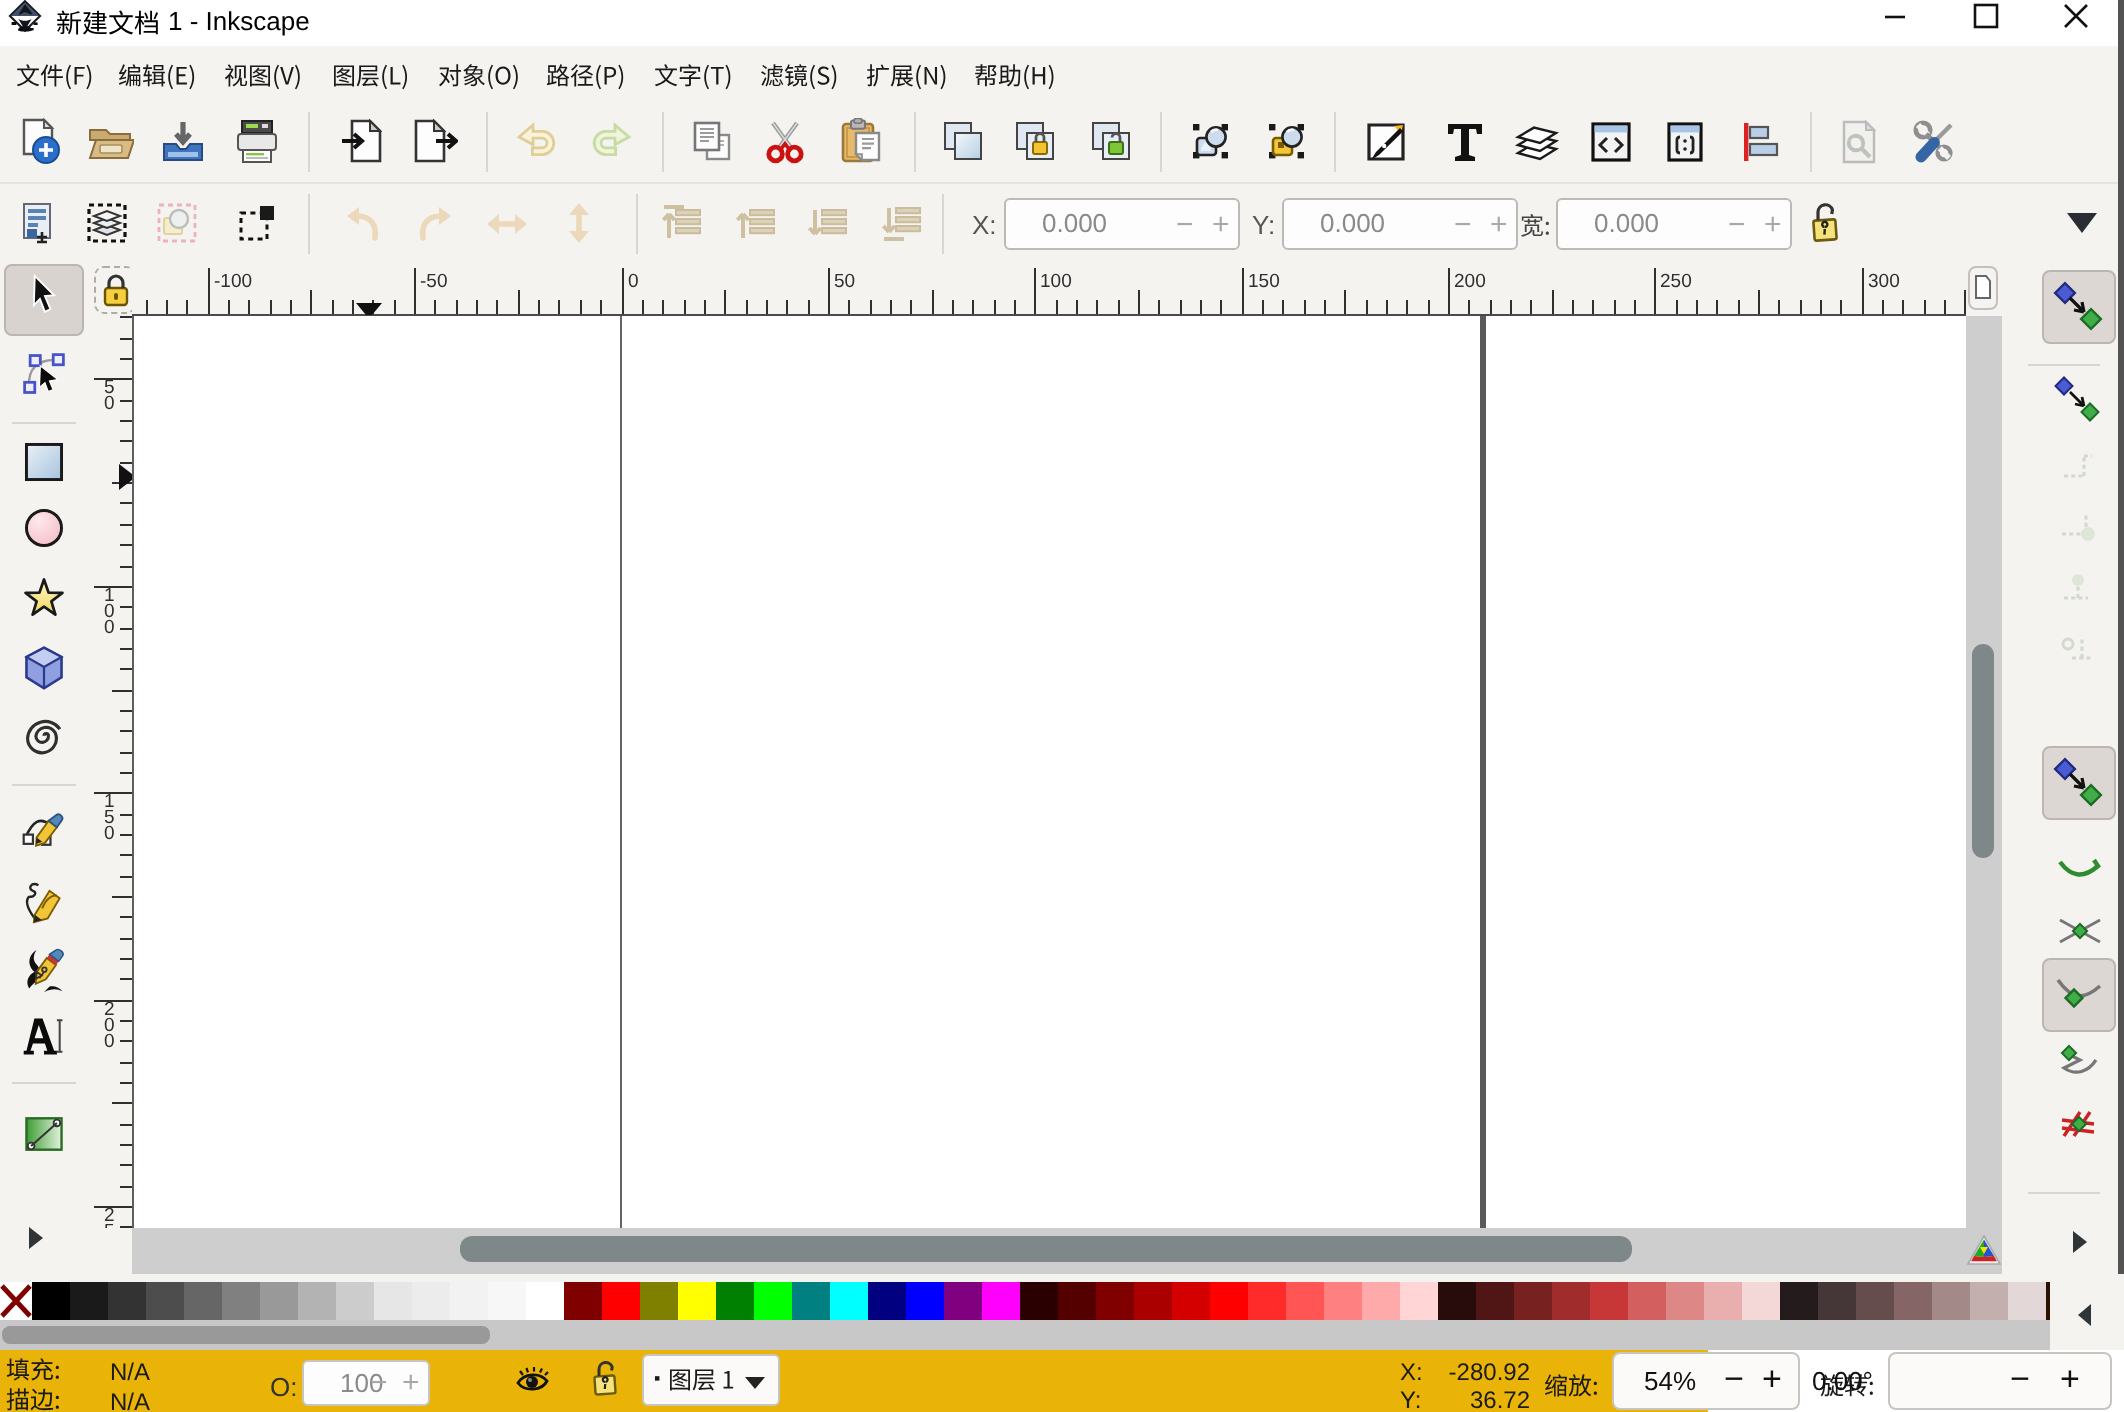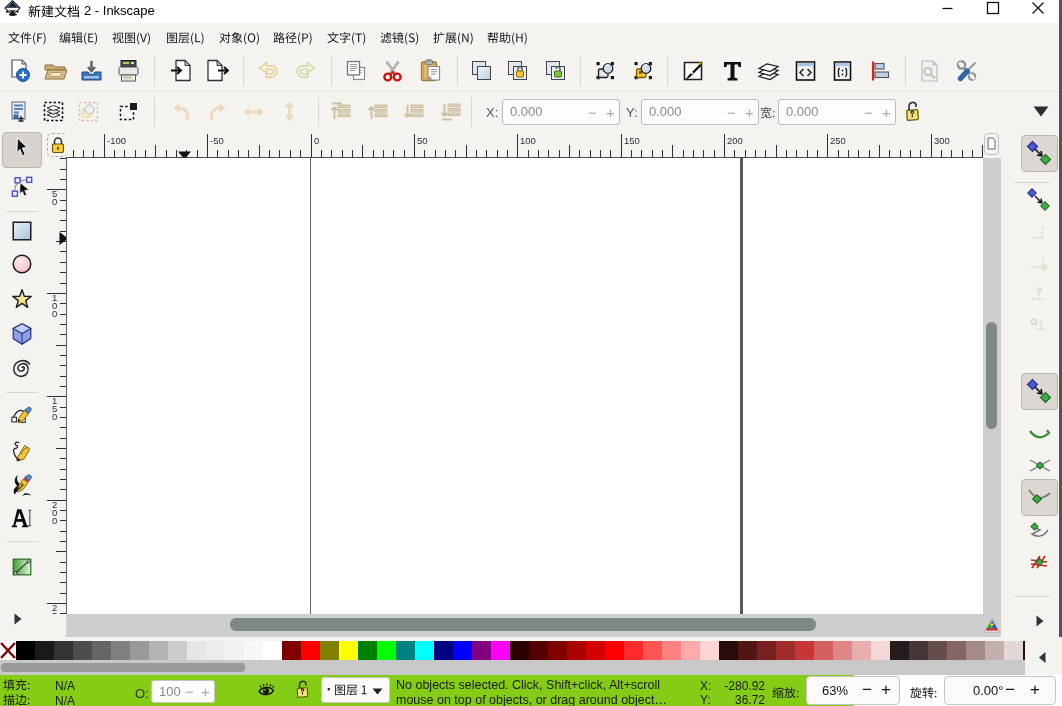--- a/index.html
+++ b/index.html
@@ -24,25 +24,25 @@
 #hscroll{left:66px;top:614px;width:917px;height:24px;background:#cecece}
 #hthumb{left:164px;top:4px;width:586px;height:13px;background:#7f8889;border-radius:6px}
 #cmsbtn{left:983px;top:614px;width:18px;height:24px;background:#cecece}
 #snapbar{left:1001px;top:131px;width:61px;height:507px;background:#f4f3f0}
 .snapbtn{position:absolute;left:1021px;width:37px;height:37px;background:#dcd7d3;border:1px solid #bcb6b1;border-radius:4px}
 #palette-row{left:0;top:637px;width:1062px;height:38px;background:#f4f3f0}
 #palette{left:0;top:641px;height:19px;white-space:nowrap;font-size:0}
 .sw{display:inline-block;width:19px;height:19px}
 #palscroll{left:0;top:660px;width:1025px;height:15px;background:#c8c8c8}
 #palthumb{left:1px;top:3px;width:244px;height:9px;background:#999;border-radius:4px}
-#statusbar{left:0;top:675px;width:854px;height:31px;background:#84cc16;font-size:12px;color:#1a1a1a}
+#statusbar{left:0;top:675px;width:854px;height:31px;background:#eab308;font-size:12px;color:#1a1a1a}
 #pagelineL{left:310px;top:158px;width:1px;height:456px;background:#666}
 #pagelineR{left:740px;top:158px;width:3px;height:456px;background:#5a5a5a}
 .fld{position:absolute;height:26px;background:#fdfdfd;border:1px solid #bdb9b5;border-radius:3px;color:#8a8a8a;font-size:13px}
-.fld .val{position:absolute;left:7px;top:4px}
+.fld .val{position:absolute;left:18px;top:4px}
 .fld .minus,.fld .plus{position:absolute;top:4px;color:#a8a8a8;font-size:15px}
 svg{display:block}
 #winborder{left:1059px;top:0;width:3px;height:657px;background:#535353}
 .menusvg,.stsvg{position:absolute}
 </style></head>
 <body>
 <div class="abs" id="titlebar">
  <svg class="abs" style="left:4px;top:0px" width="17" height="18" viewBox="0 0 17 18">
       <path d="M8.5 0.6 L16 8 L8.5 15.4 L1 8 Z" fill="none" stroke="#181d25" stroke-width="1.1"></path>
       <path d="M8.5 1.2 L15.3 8 L1.7 8 Z" fill="#3e4f68"></path>
@@ -56,21 +56,21 @@
  <div class="abs" style="left:28px;top:3px">
       <svg width="52.0" height="16.9" style="overflow:visible">
         <g fill="#000000" transform="translate(0,13.26) scale(0.013000,-0.013000)">
           <path transform="translate(0,0)" d="M360 213C390 163 426 95 442 51L495 83C480 125 444 190 411 240ZM135 235C115 174 82 112 41 68C56 59 82 40 94 30C133 77 173 150 196 220ZM553 744V400C553 267 545 95 460 -25C476 -34 506 -57 518 -71C610 59 623 256 623 400V432H775V-75H848V432H958V502H623V694C729 710 843 736 927 767L866 822C794 792 665 762 553 744ZM214 827C230 799 246 765 258 735H61V672H503V735H336C323 768 301 811 282 844ZM377 667C365 621 342 553 323 507H46V443H251V339H50V273H251V18C251 8 249 5 239 5C228 4 197 4 162 5C172 -13 182 -41 184 -59C233 -59 267 -58 290 -47C313 -36 320 -18 320 17V273H507V339H320V443H519V507H391C410 549 429 603 447 652ZM126 651C146 606 161 546 165 507L230 525C225 563 208 622 187 665Z"></path>
           <path transform="translate(1000,0)" d="M394 755V695H581V620H330V561H581V483H387V422H581V345H379V288H581V209H337V149H581V49H652V149H937V209H652V288H899V345H652V422H876V561H945V620H876V755H652V840H581V755ZM652 561H809V483H652ZM652 620V695H809V620ZM97 393C97 404 120 417 135 425H258C246 336 226 259 200 193C173 233 151 283 134 343L78 322C102 241 132 177 169 126C134 60 89 8 37 -30C53 -40 81 -66 92 -80C140 -43 183 7 218 70C323 -30 469 -55 653 -55H933C937 -35 951 -2 962 14C911 13 694 13 654 13C485 13 347 35 249 132C290 225 319 342 334 483L292 493L278 492H192C242 567 293 661 338 758L290 789L266 778H64V711H237C197 622 147 540 129 515C109 483 84 458 66 454C76 439 91 408 97 393Z"></path>
           <path transform="translate(2000,0)" d="M423 823C453 774 485 707 497 666L580 693C566 734 531 799 501 847ZM50 664V590H206C265 438 344 307 447 200C337 108 202 40 36 -7C51 -25 75 -60 83 -78C250 -24 389 48 502 146C615 46 751 -28 915 -73C928 -52 950 -20 967 -4C807 36 671 107 560 201C661 304 738 432 796 590H954V664ZM504 253C410 348 336 462 284 590H711C661 455 592 344 504 253Z"></path>
           <path transform="translate(3000,0)" d="M851 776C830 702 788 597 753 534L813 515C848 575 891 673 925 755ZM397 751C430 679 469 582 486 521L551 547C533 608 493 701 458 774ZM193 840V626H47V555H181C151 418 88 260 26 175C38 158 56 128 65 108C113 175 159 287 193 401V-79H264V424C295 374 332 312 347 279L393 337C375 365 291 482 264 516V555H390V626H264V840ZM369 63V-9H842V-71H916V471H694V837H621V471H392V398H842V269H404V201H842V63Z"></path>
         </g>
       </svg>
     </div>
-    <span class="abs" id="title-text" style="left:84px">2 - Inkscape</span>
+    <span class="abs" id="title-text" style="left:84px">1 - Inkscape</span>
  <svg class="abs" style="left:941px;top:0" width="110" height="17" viewBox="0 0 110 17">
       <g stroke="#111" stroke-width="1.3" fill="none">
         <path d="M1.5 8.5 H11.5"></path>
         <rect x="46.5" y="2.5" width="11" height="11"></rect>
         <path d="M91.5 2.5 L102.5 13.5 M102.5 2.5 L91.5 13.5"></path>
       </g>
     </svg>
 </div>
 <div class="abs" id="menubar">
  <div class="menusvg" style="left:8px;top:7px">
@@ -879,44 +879,43 @@
         <g fill="#1a1a1a" transform="translate(0,12.24) scale(0.012000,-0.012000)">
           <path transform="translate(0,0)" d="M375 279C455 262 557 227 613 199L644 250C588 276 487 309 407 325ZM275 152C413 135 586 95 682 61L715 117C618 149 445 188 310 203ZM84 796V-80H156V-38H842V-80H917V796ZM156 29V728H842V29ZM414 708C364 626 278 548 192 497C208 487 234 464 245 452C275 472 306 496 337 523C367 491 404 461 444 434C359 394 263 364 174 346C187 332 203 303 210 285C308 308 413 345 508 396C591 351 686 317 781 296C790 314 809 340 823 353C735 369 647 396 569 432C644 481 707 538 749 606L706 631L695 628H436C451 647 465 666 477 686ZM378 563 385 570H644C608 531 560 496 506 465C455 494 411 527 378 563Z"></path>
           <path transform="translate(1000,0)" d="M304 456V389H873V456ZM209 727H811V607H209ZM133 792V499C133 340 124 117 31 -40C50 -47 83 -66 98 -78C195 86 209 331 209 499V542H886V792ZM288 -64C319 -52 367 -48 803 -19C818 -45 832 -70 842 -89L911 -55C877 6 806 112 751 189L686 162C712 126 740 83 766 41L380 18C433 74 487 145 533 218H943V284H239V218H438C394 142 338 72 320 52C298 27 278 9 261 6C270 -13 283 -49 288 -64Z"></path>
           <path transform="translate(2224,0)" d="M88 0H490V76H343V733H273C233 710 186 693 121 681V623H252V76H88Z"></path>
         </g>
       </svg>
     </div>
  <svg class="abs" style="left:372px;top:13px" width="11" height="7" viewBox="0 0 11 7">
       <path d="M0.5 0.5 h10 L5.5 6.5 Z" fill="#222"></path>
     </svg>
- <div class="abs" style="left:396px;top:3px;width:292px;height:28px;font-size:12.5px;color:#1a1a1a;line-height:14.5px">No objects selected. Click, Shift+click, Alt+scroll mouse on top of objects, or drag around object…</div>
  <span class="abs" style="left:700px;top:4px">X:</span>
     <span class="abs" style="left:723px;top:4px;width:42px;text-align:right">-280.92</span>
  <span class="abs" style="left:700px;top:18px">Y:</span>
     <span class="abs" style="left:723px;top:18px;width:42px;text-align:right">36.72</span>
  <div class="abs" style="left:772px;top:10px">
       <svg width="27.3" height="15.6" style="overflow:visible">
         <g fill="#1a1a1a" transform="translate(0,12.24) scale(0.012000,-0.012000)">
           <path transform="translate(0,0)" d="M44 53 62 -18C146 14 253 56 357 96L344 159C232 118 120 77 44 53ZM63 423C77 429 99 434 208 447C169 383 133 332 117 312C88 276 67 250 47 247C55 229 65 196 69 182C86 194 117 204 318 254L315 291V315L168 282C237 371 304 479 361 586L301 620C285 584 266 548 246 513L136 503C194 590 250 700 294 807L227 837C188 716 117 586 95 553C74 518 57 495 39 491C48 472 59 438 63 423ZM472 612C446 506 389 374 315 291C327 279 346 256 355 242C378 267 399 295 419 326V-80H483V446C506 496 524 547 539 595ZM562 404V-79H627V-32H854V-74H922V404H742L768 505H936V567H547V505H694C688 472 681 435 673 404ZM590 821C604 798 619 769 631 743H369V580H438V680H879V594H951V743H707C694 772 672 812 653 843ZM627 160H854V29H627ZM627 221V342H854V221Z"></path>
           <path transform="translate(1000,0)" d="M206 823C225 780 248 723 257 686L326 709C316 743 293 799 272 842ZM44 678V608H162V400C162 258 147 100 25 -30C43 -43 68 -63 81 -79C214 63 234 233 234 399V405H371C364 130 357 33 340 11C333 -1 324 -3 310 -3C294 -3 257 -3 216 1C226 -18 233 -48 235 -69C278 -71 320 -71 344 -68C371 -66 387 -58 404 -35C430 -1 436 111 442 440C443 451 443 475 443 475H234V608H488V678ZM625 583H813C793 456 763 348 717 257C673 349 642 457 622 574ZM612 841C582 668 527 500 445 395C462 381 491 353 503 338C530 374 555 416 577 463C601 359 632 265 673 183C614 98 536 32 431 -17C446 -32 468 -65 475 -82C575 -31 653 33 713 113C767 31 834 -34 918 -78C930 -58 954 -29 971 -14C882 27 813 95 759 181C822 289 862 421 888 583H962V653H647C663 709 677 768 689 828Z"></path>
           <path transform="translate(2000,0)" d="M139 390C175 390 205 418 205 460C205 501 175 530 139 530C102 530 73 501 73 460C73 418 102 390 139 390ZM139 -13C175 -13 205 15 205 56C205 98 175 126 139 126C102 126 73 98 73 56C73 15 102 -13 139 -13Z"></path>
         </g>
       </svg>
     </div>
  <div class="abs" style="left:806px;top:1px;width:94px;height:29px;background:#fbfaf9;border:1px solid #c8c4c0;border-radius:4px"></div>
- <span class="abs" style="left:822px;top:8px;font-size:13px;color:#111">63%</span>
+ <span class="abs" style="left:822px;top:8px;font-size:13px;color:#111">54%</span>
  <span class="abs" style="left:862px;top:5px;font-size:17px;color:#111">−</span>
  <span class="abs" style="left:881px;top:5px;font-size:17px;color:#111">+</span>
  <div class="abs" style="left:910px;top:10px">
       <svg width="27.3" height="15.6" style="overflow:visible">
         <g fill="#1a1a1a" transform="translate(0,12.24) scale(0.012000,-0.012000)">
           <path transform="translate(0,0)" d="M169 813C196 771 225 715 240 677H44V606H152C149 321 141 101 27 -29C45 -41 70 -63 82 -80C177 32 207 196 217 405H333C327 127 319 30 303 7C296 -4 288 -6 273 -6C259 -6 224 -6 186 -2C196 -21 203 -50 204 -71C245 -73 283 -73 306 -70C332 -67 349 -60 364 -37C390 -3 396 108 403 441C403 451 403 475 403 475H220L223 606H444V677H260L313 696C298 733 266 791 237 835ZM506 372C500 212 484 56 400 -28C417 -38 439 -62 448 -77C494 -31 523 32 541 104C600 -30 690 -60 813 -60H946C950 -41 959 -8 969 9C940 8 836 8 817 8C786 8 756 10 729 17V226H920V292H729V468H860C846 430 830 393 816 366L874 344C899 389 927 459 952 521L903 537L892 534H495C518 566 539 602 558 642H958V711H588C602 748 615 787 625 826L552 841C523 727 473 618 406 547C424 536 454 512 467 499L487 524V468H661V47C618 77 584 129 561 217C567 266 570 319 572 372Z"></path>
           <path transform="translate(1000,0)" d="M81 332C89 340 120 346 154 346H243V201L40 167L56 94L243 130V-76H315V144L450 171L447 236L315 213V346H418V414H315V567H243V414H145C177 484 208 567 234 653H417V723H255C264 757 272 791 280 825L206 840C200 801 192 762 183 723H46V653H165C142 571 118 503 107 478C89 435 75 402 58 398C67 380 77 346 81 332ZM426 535V464H573C552 394 531 329 513 278H801C766 228 723 168 682 115C647 138 612 160 579 179L531 131C633 70 752 -22 810 -81L860 -23C830 6 787 40 738 76C802 158 871 253 921 327L868 353L856 348H616L650 464H959V535H671L703 653H923V723H722L750 830L675 840L646 723H465V653H627L594 535Z"></path>
           <path transform="translate(2000,0)" d="M139 390C175 390 205 418 205 460C205 501 175 530 139 530C102 530 73 501 73 460C73 418 102 390 139 390ZM139 -13C175 -13 205 15 205 56C205 98 175 126 139 126C102 126 73 98 73 56C73 15 102 -13 139 -13Z"></path>
         </g>
       </svg>
     </div>
  <div class="abs" style="left:944px;top:1px;width:112px;height:29px;background:#fbfaf9;border:1px solid #c8c4c0;border-radius:4px"></div>
- <span class="abs" style="left:973px;top:8px;font-size:13px;color:#111">0.00°</span>
+ <span class="abs" style="left:906px;top:8px;font-size:13px;color:#111">0.00°</span>
  <span class="abs" style="left:1005px;top:5px;font-size:17px;color:#111">−</span>
  <span class="abs" style="left:1030px;top:5px;font-size:17px;color:#111">+</span>
 </div>
 
 </body></html>

